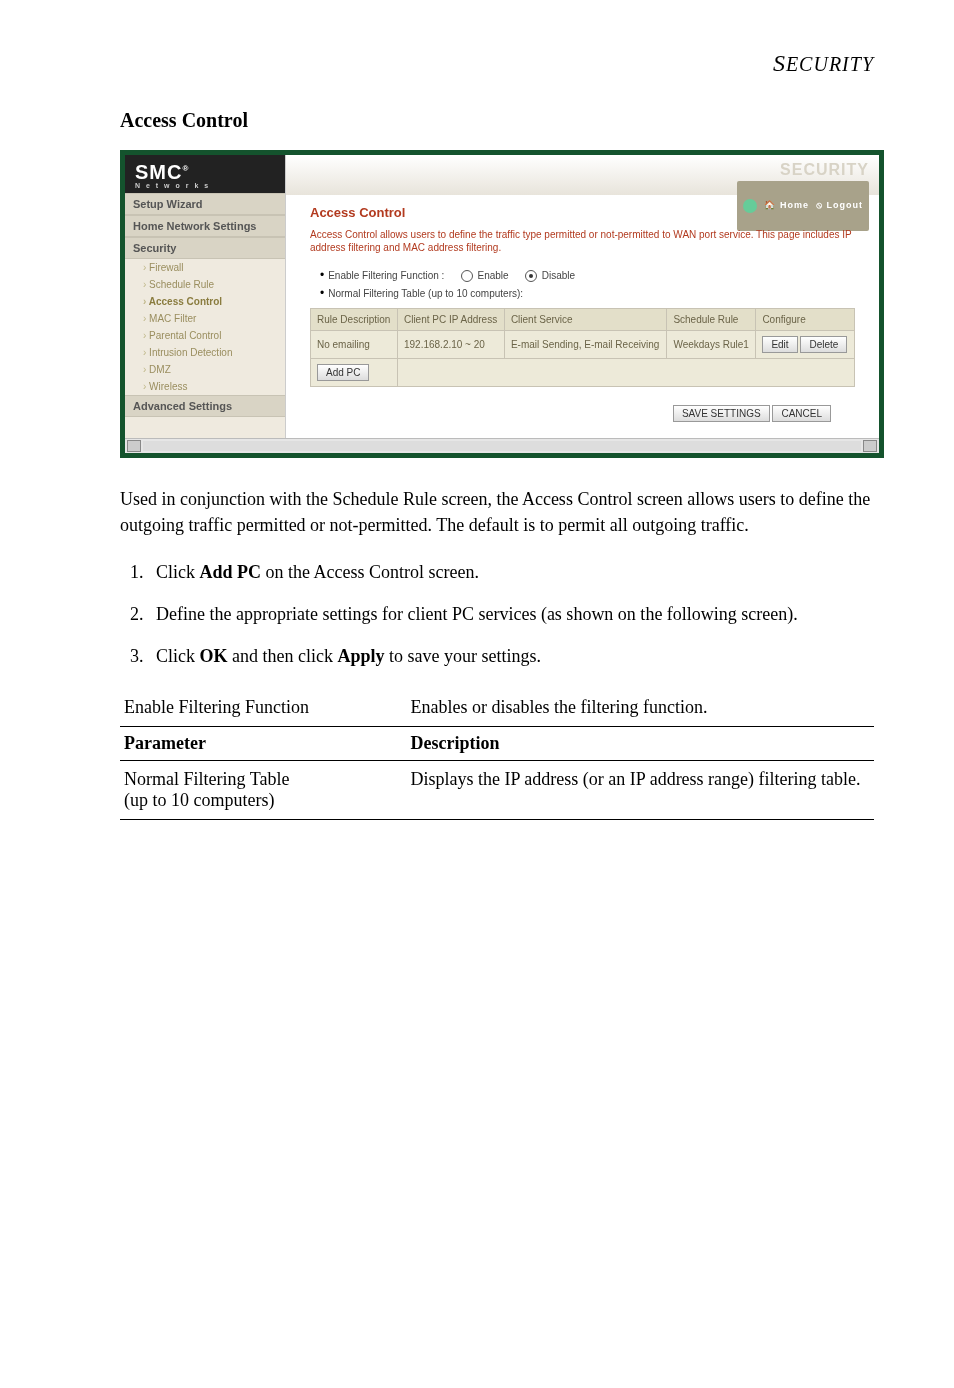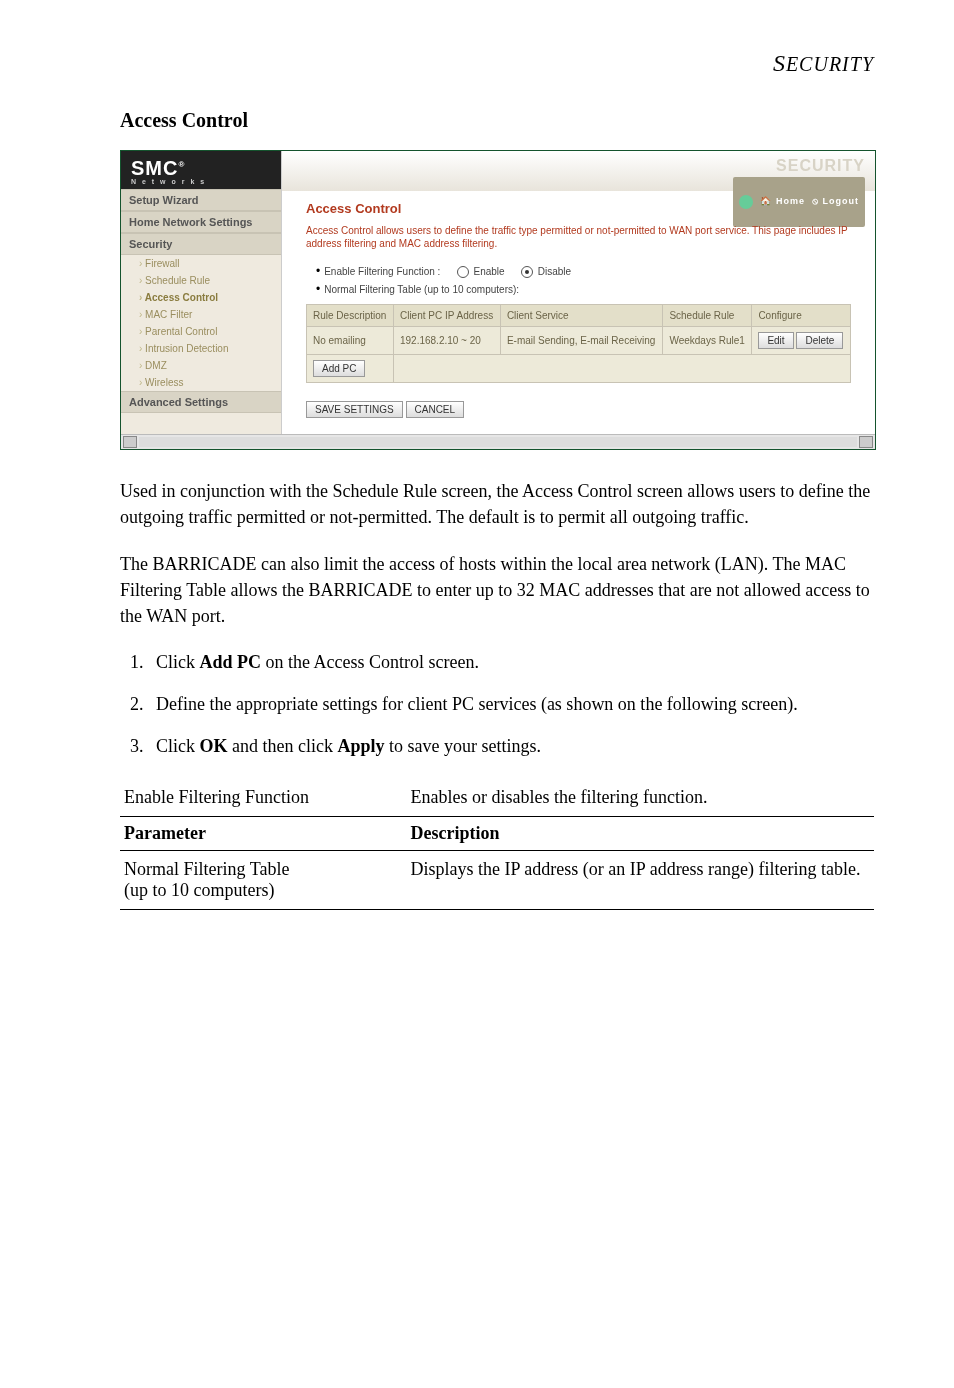--- a/index.html
+++ b/index.html
@@ -21,21 +21,21 @@
     margin-bottom: 32px;
     letter-spacing: 1px;
   }
   .running-head .cap { font-size: 24px; font-style: italic; }
   h2.section {
     font-size: 20px;
     font-weight: bold;
     margin: 0 0 18px 0;
   }
   .screenshot {
-    border: 1px solid #14532d;
+    border: 5px solid #14532d;
     background: #fff;
     width: 100%;
     font-family: Verdana, Arial, sans-serif;
     font-size: 10px;
     color: #333;
     margin-bottom: 28px;
   }
   .ss-wrap { display: flex; }
   .ss-left {
     width: 160px;
@@ -118,21 +118,21 @@
   table.ss-table th { background: #e3dfc9; font-weight: normal; text-align:left;margin-left:6px;}
   .ss-btn {
     background: linear-gradient(#fff,#ddd);
     border: 1px solid #999;
     padding: 2px 8px;
     font-size: 10px;
     color: #333;
     cursor: pointer;
     display:inline-block;
   }
-  .ss-bottom { padding: 18px 24px 0 0; }
+  .ss-bottom { text-align: right; padding: 18px 24px 0 0; }
   .ss-scroll {
     height: 14px;
     background: #e6e6e6;
     border-top: 1px solid #bbb;
     display: flex;
     align-items: center;
     justify-content: space-between;
     padding: 0 2px;
   }
   .ss-scroll .arrow { width:12px;height:10px;background:#ccc;border:1px solid #888; }
@@ -265,21 +265,20 @@
       </div>
     </div>
     <div class="ss-scroll">
       <div class="arrow"></div>
       <div class="thumb"></div>
       <div class="arrow"></div>
     </div>
   </div>
 
   <p class="body">Used in conjunction with the Schedule Rule screen, the Access Control screen allows users to define the outgoing traffic permitted or not-permitted. The default is to permit all outgoing traffic.</p>
-  <p class="body">The BARRICADE can also limit the access of hosts within the local area network (LAN). The MAC Filtering Table allows the BARRICADE to enter up to 32 MAC addresses that are not allowed access to the WAN port.</p>
 
   <ol class="steps">
     <li>
       <span>Click </span><b>Add PC</b><span> on the Access Control screen.</span>
     </li>
     <li>
       <span>Define the appropriate settings for client PC services (as shown on the following screen).</span>
     </li>
     <li>
       <span>Click </span><b>OK</b><span> and then click </span><b>Apply</b><span> to save your settings.</span>

